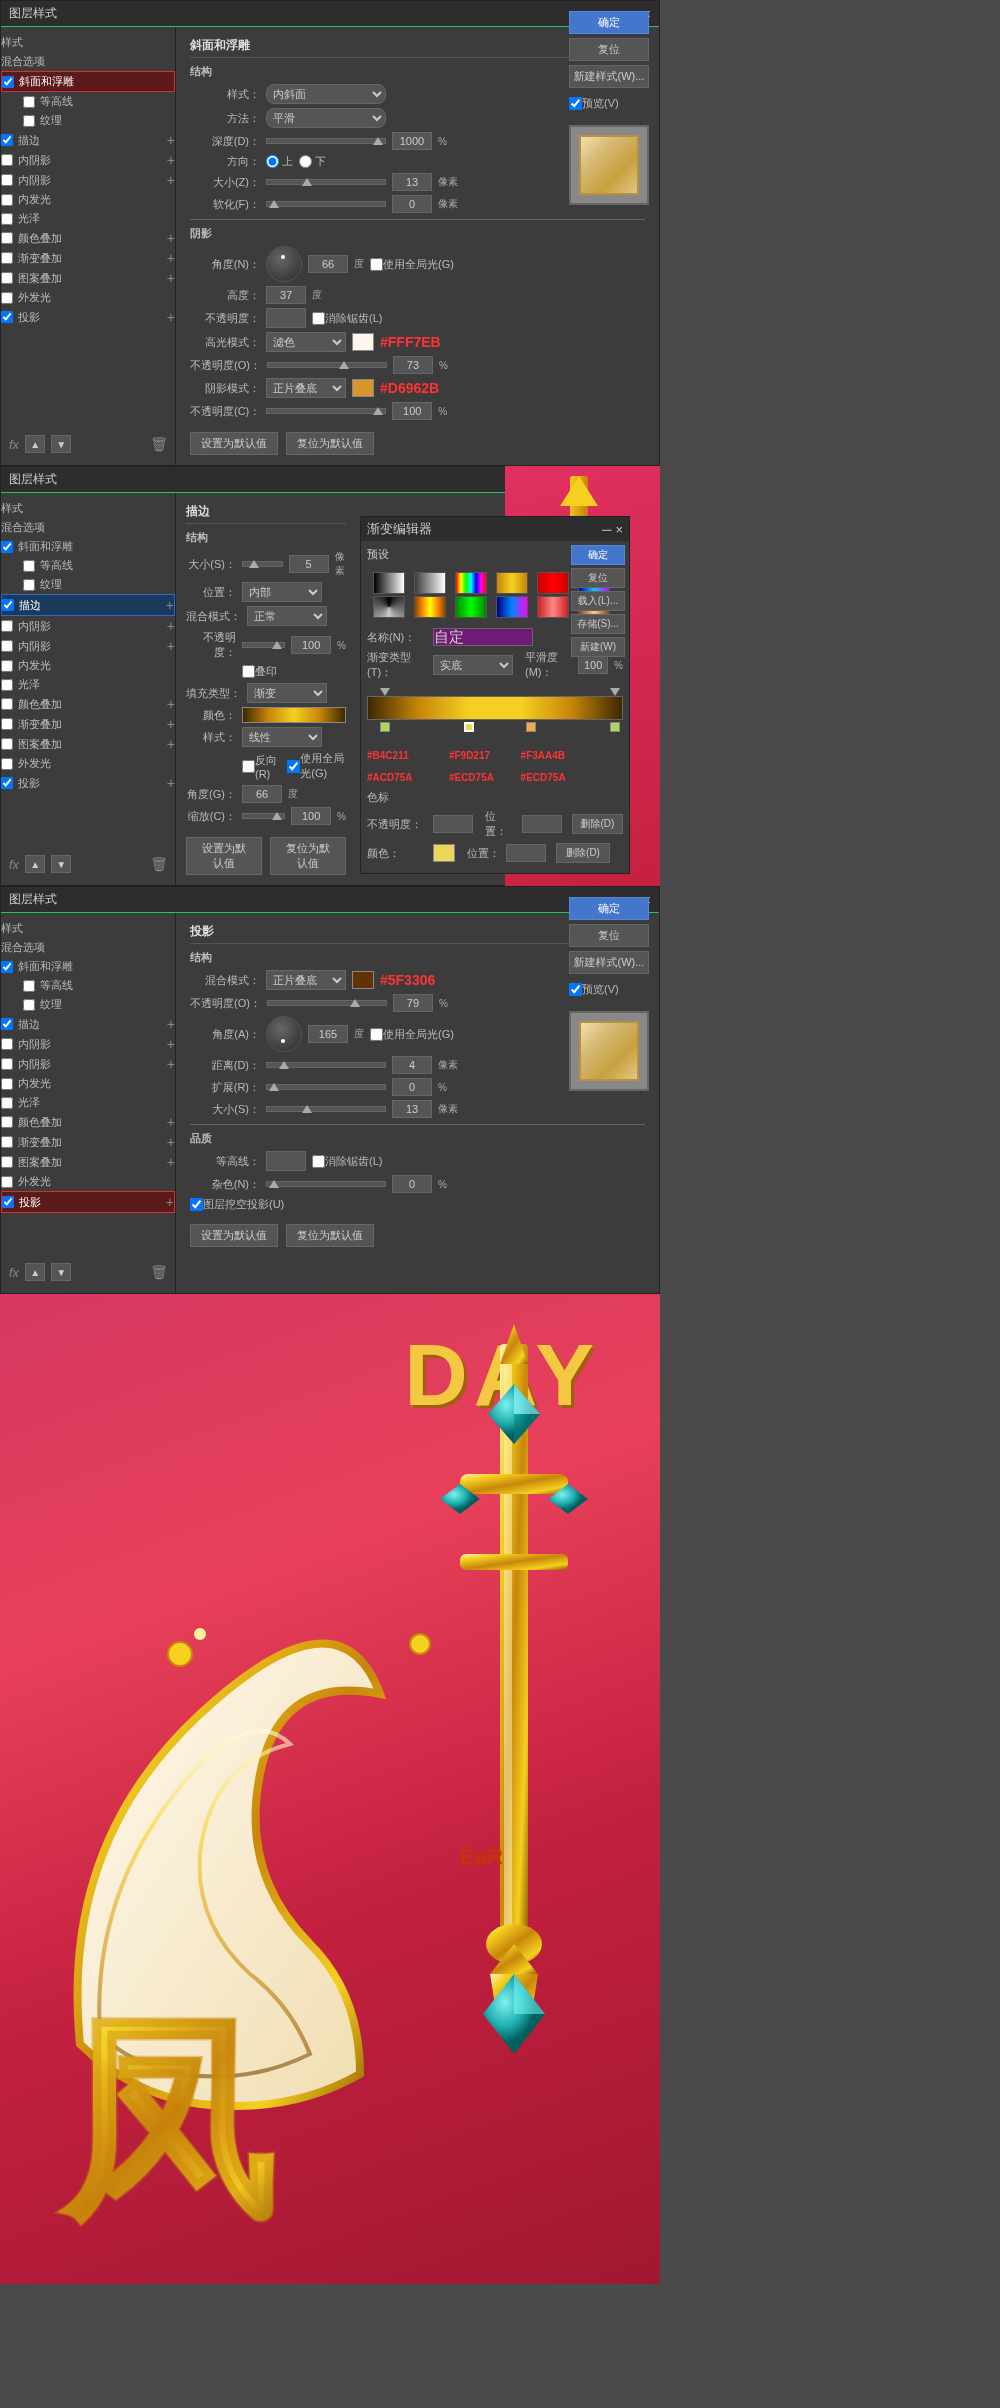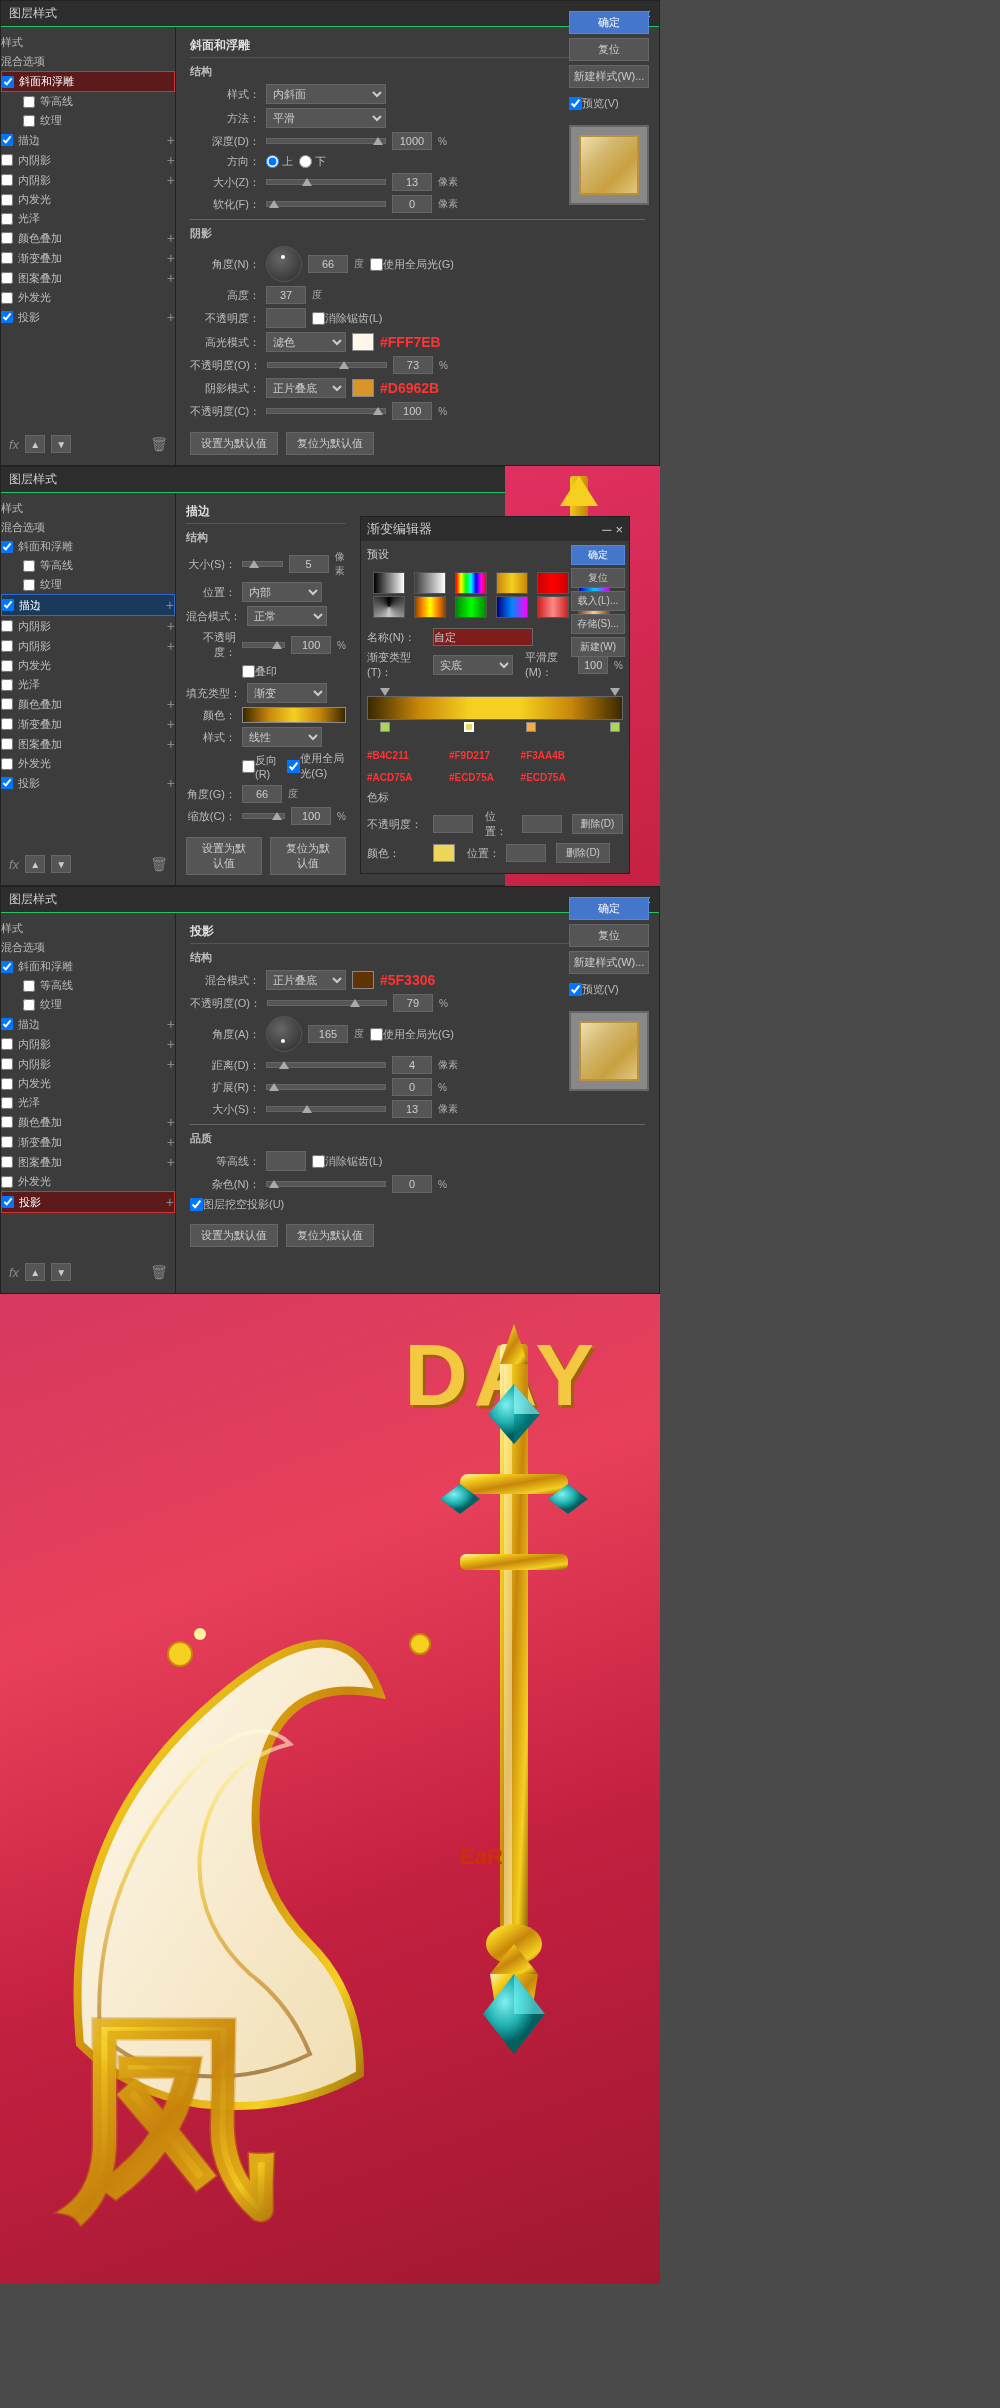--- a/index.html
+++ b/index.html
@@ -161,20 +161,21 @@
       border: 1px solid #666;
       color: #ccc;
       font-size: 11px;
       padding: 1px 2px;
       height: 20px;
       min-width: 80px;
     }
 
     .form-select-wide {
       min-width: 120px;
+      border-radius: 8px;
     }
 
     .slider-track {
       width: 120px;
       height: 6px;
       background: #555;
       border: 1px solid #666;
       position: relative;
       display: inline-flex;
       align-items: center;
@@ -842,21 +843,21 @@
       <div style="position:absolute;right:4px;top:28px;display:flex;flex-direction:column;gap:3px;">
         <button class="grad-btn primary">确定</button>
         <button class="grad-btn">复位</button>
         <button class="grad-btn">载入(L)...</button>
         <button class="grad-btn">存储(S)...</button>
         <button class="grad-btn">新建(W)</button>
       </div>
 
       <div class="form-row" style="margin-top:4px;">
         <span style="font-size:11px;color:#bbb;min-width:60px;">名称(N)：</span>
-        <input style="background: #7f1d1d; border: 1px solid rgb(102, 102, 102); color: rgb(204, 204, 204); font-size: 11px; width: 100px; height: 18px;" value="自定">
+        <input style="background: #701a75; border: 1px solid rgb(102, 102, 102); color: rgb(204, 204, 204); font-size: 15px; width: 100px; height: 18px;" value="自定">
       </div>
       <div class="form-row">
         <span style="font-size:11px;color:#bbb;min-width:60px;">渐变类型(T)：</span>
         <select class="form-select"><option>实底</option></select>
         <span style="font-size:11px;color:#bbb;margin-left:6px;">平滑度(M)：</span>
         <input class="form-input-num" style="width: 30px;" value="100">
         <span class="unit-label">%</span>
       </div>
 
       <div style="margin:6px 0 16px 0;position:relative;">

